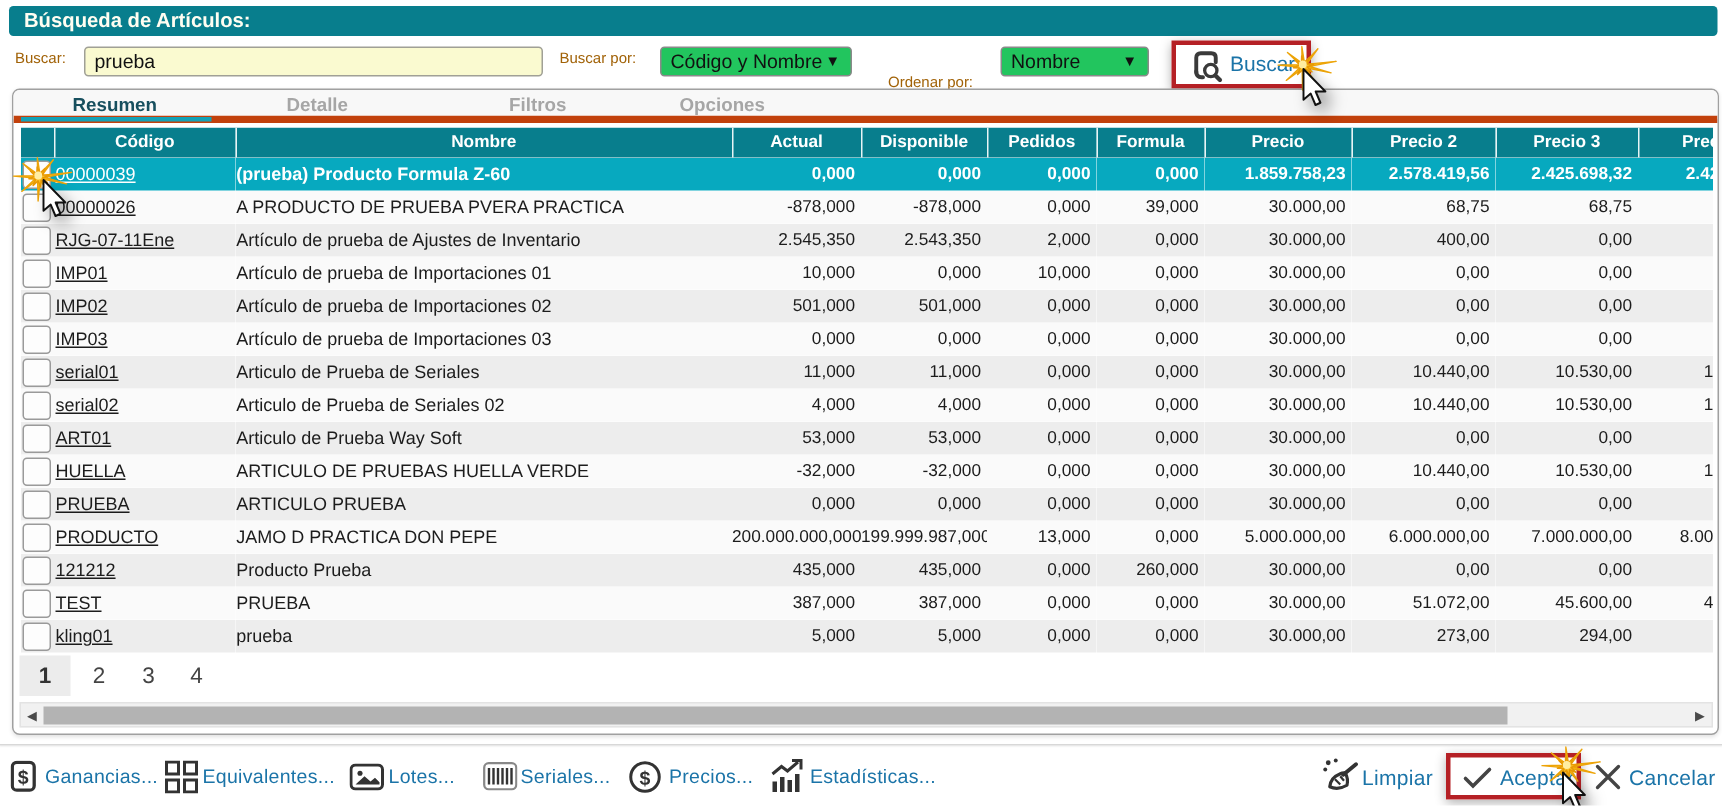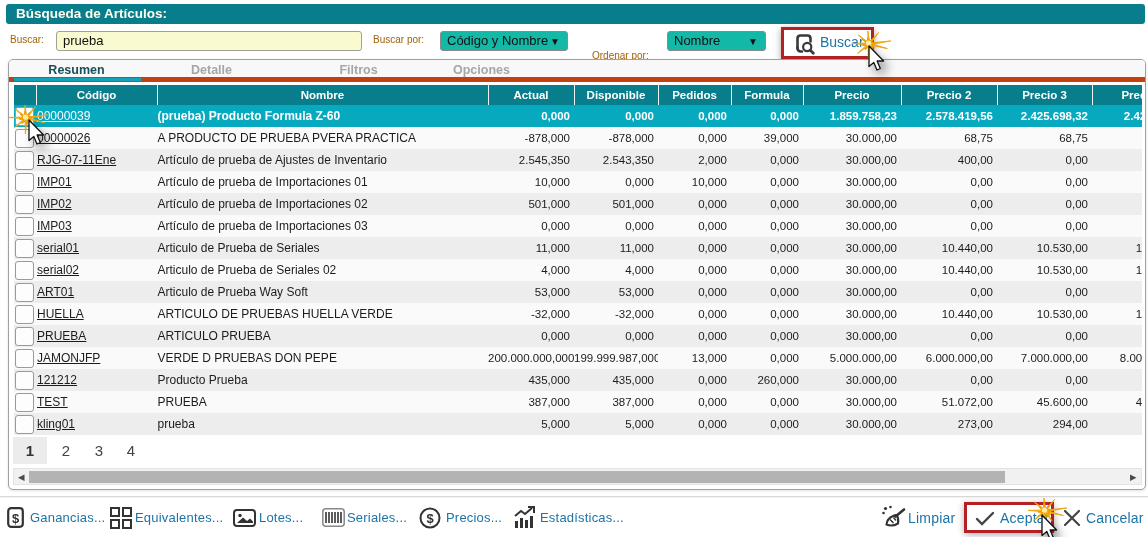--- a/index.html
+++ b/index.html
@@ -5,21 +5,21 @@
 * { margin:0; padding:0; box-sizing:border-box; }
 html,body { width:1148px; height:537px; background:#fff; font-family:"Liberation Sans", sans-serif; overflow:hidden; position:relative; }
 .abs { position:absolute; }
 
 
 #titlebar { left:6px; top:4px; width:1139px; height:20px; background:#087e8d; border-radius:3px; color:#fffef2; font-weight:bold; font-size:13.5px; line-height:20px; padding-left:10px; }
 
 
 .lbl { color:#a16207; font-size:10px; }
 #input-buscar { left:56px; top:31px; width:306px; height:20px; background:#fafad0; border:1px solid #a0a096; border-radius:3px; font-size:13px; color:#111; line-height:18px; padding-left:6px; }
-.dd { border:1px solid #8a8a8a; border-radius:3px; background:#14b8a6; height:20px; font-size:13px; color:#111; line-height:18px; padding-left:6px; }
+.dd { border:1px solid #8a8a8a; border-radius:3px; background:#22c55e; height:20px; font-size:13px; color:#111; line-height:18px; padding-left:6px; }
 .dd .arr { position:absolute; right:7px; top:0; font-size:10px; color:#111; line-height:19px; }
 
 
 #btn-buscar { left:781px; top:27px; width:93px; height:32px; border:3px solid #b52025; background:#fff; box-shadow:0 2px 7px rgba(0,0,0,0.35); }
 
 
 #gridbox { left:8px; top:59px; width:1138px; height:431px; border:1px solid #a0a0a0; border-radius:5px; box-shadow:0 1px 3px rgba(0,0,0,0.12); background:#fff; }
 #tabstrip { left:0; top:0; width:1136px; height:22px; background:#f8f8f8; border-bottom:5px solid #c2410c; border-radius:4px 4px 0 0; }
 .tab { position:absolute; top:0; height:22px; width:135px; text-align:center; font-size:12.5px; font-weight:bold; line-height:21px; color:#a6a6a6; }
 .tab.active { color:#174f5e; }
@@ -275,22 +275,22 @@
             <td class="num">0,000</td>
             <td class="num">30.000,00</td>
             <td class="num">0,00</td>
             <td class="num">0,00</td>
             <td class="num"></td>
           </tr>
   <tr class="even">
             <td>
               <div class="cb"></div>
             </td>
-            <td class="code"><span>JAMONJFP</span></td>
-            <td class="name">VERDE D PRUEBAS DON PEPE</td>
+            <td class="code"><span>PRODUCTO</span></td>
+            <td class="name">JAMO D PRACTICA DON PEPE</td>
             <td class="num" style="padding-right:1px;">200.000.000,000</td>
             <td class="num" style="padding-right:0;">199.999.987,000</td>
             <td class="num">13,000</td>
             <td class="num">0,000</td>
             <td class="num">5.000.000,00</td>
             <td class="num">6.000.000,00</td>
             <td class="num">7.000.000,00</td>
             <td class="num">8.000.000,00</td>
           </tr>
   <tr class="odd">

